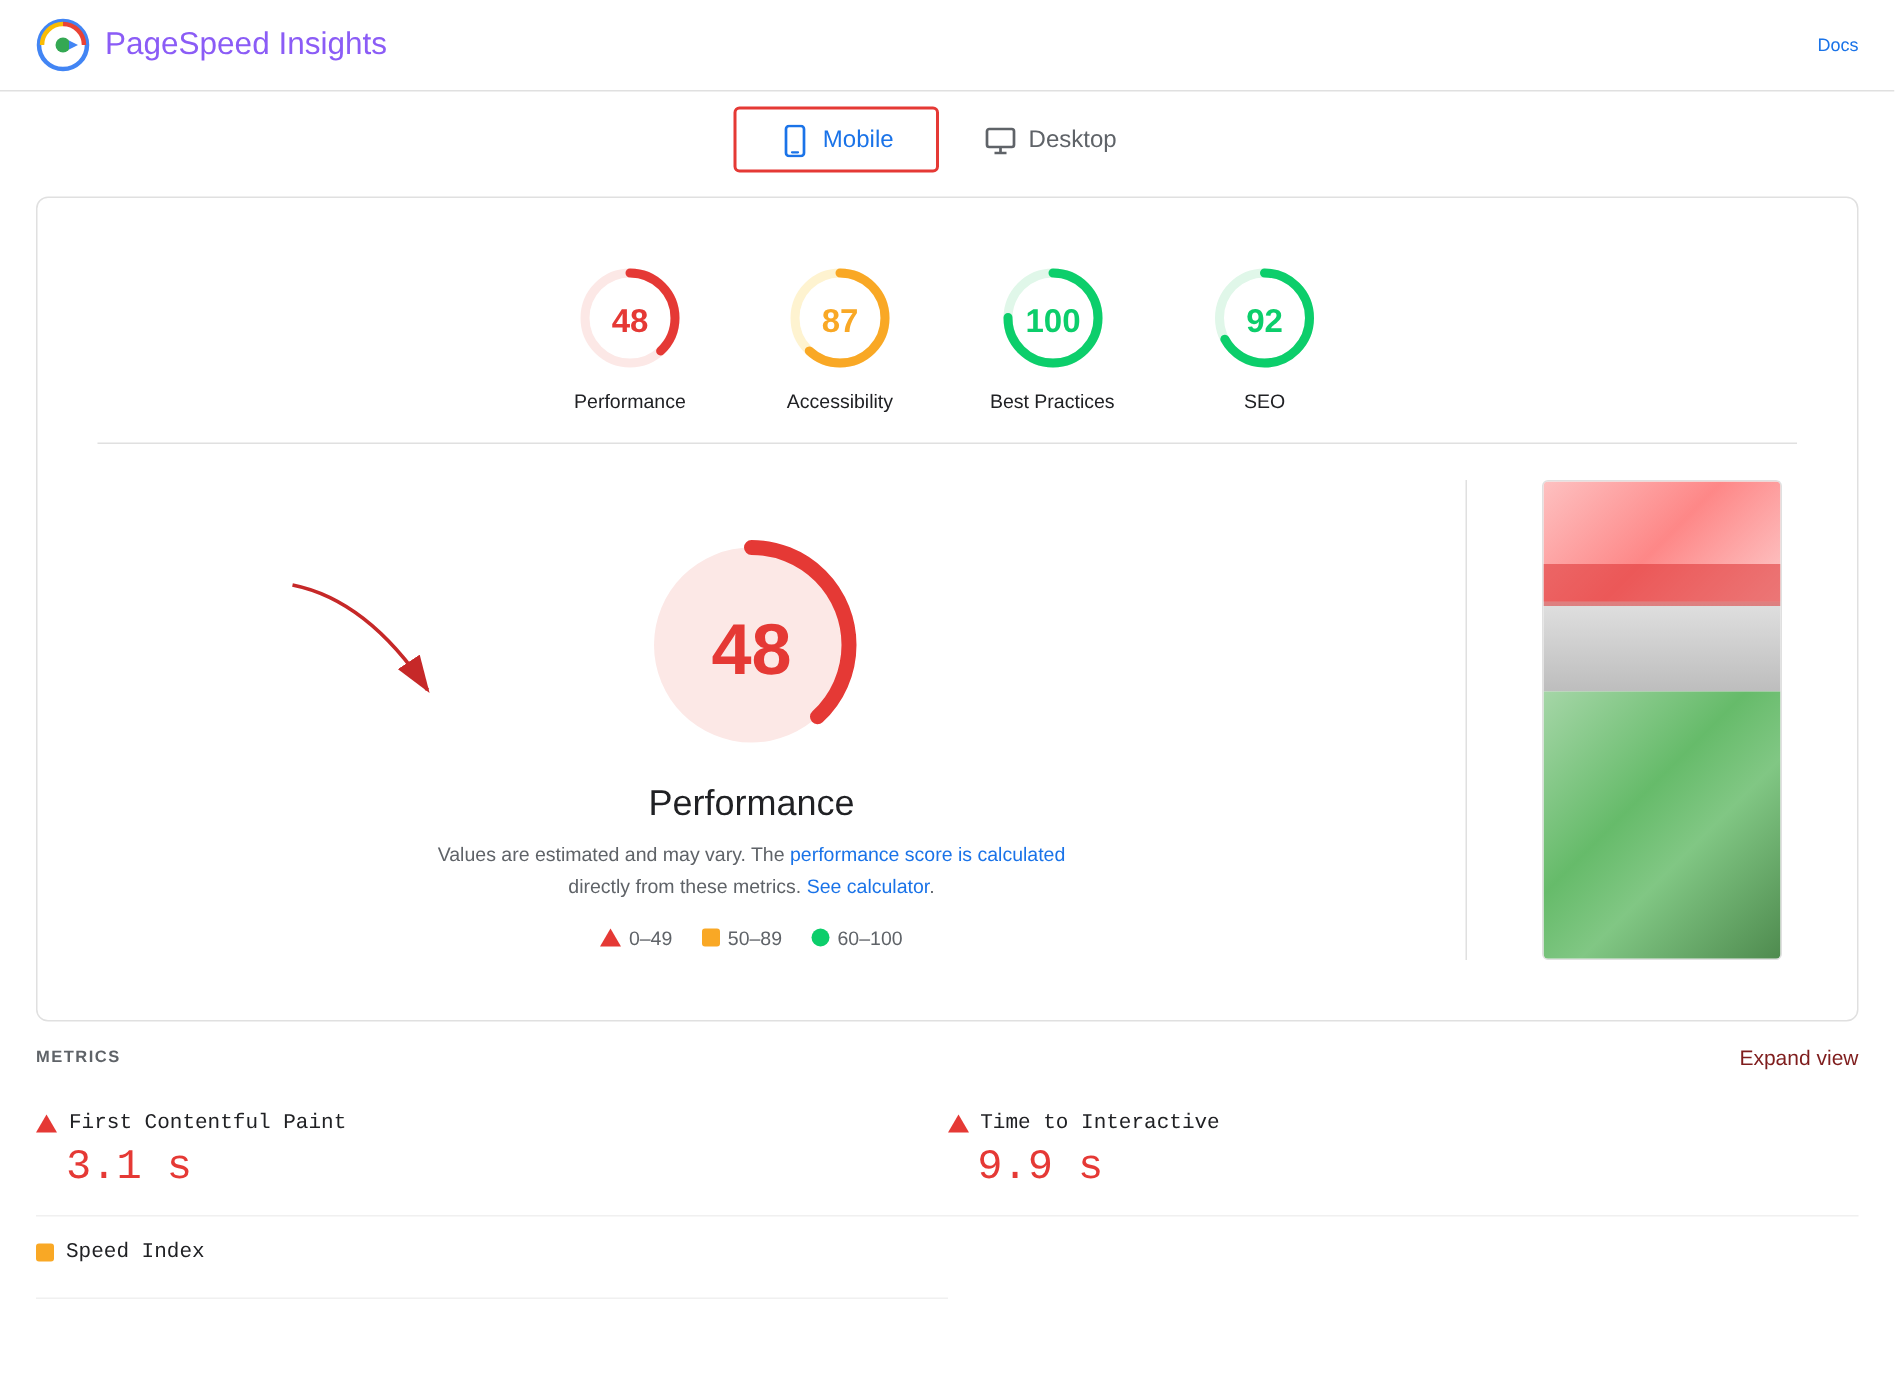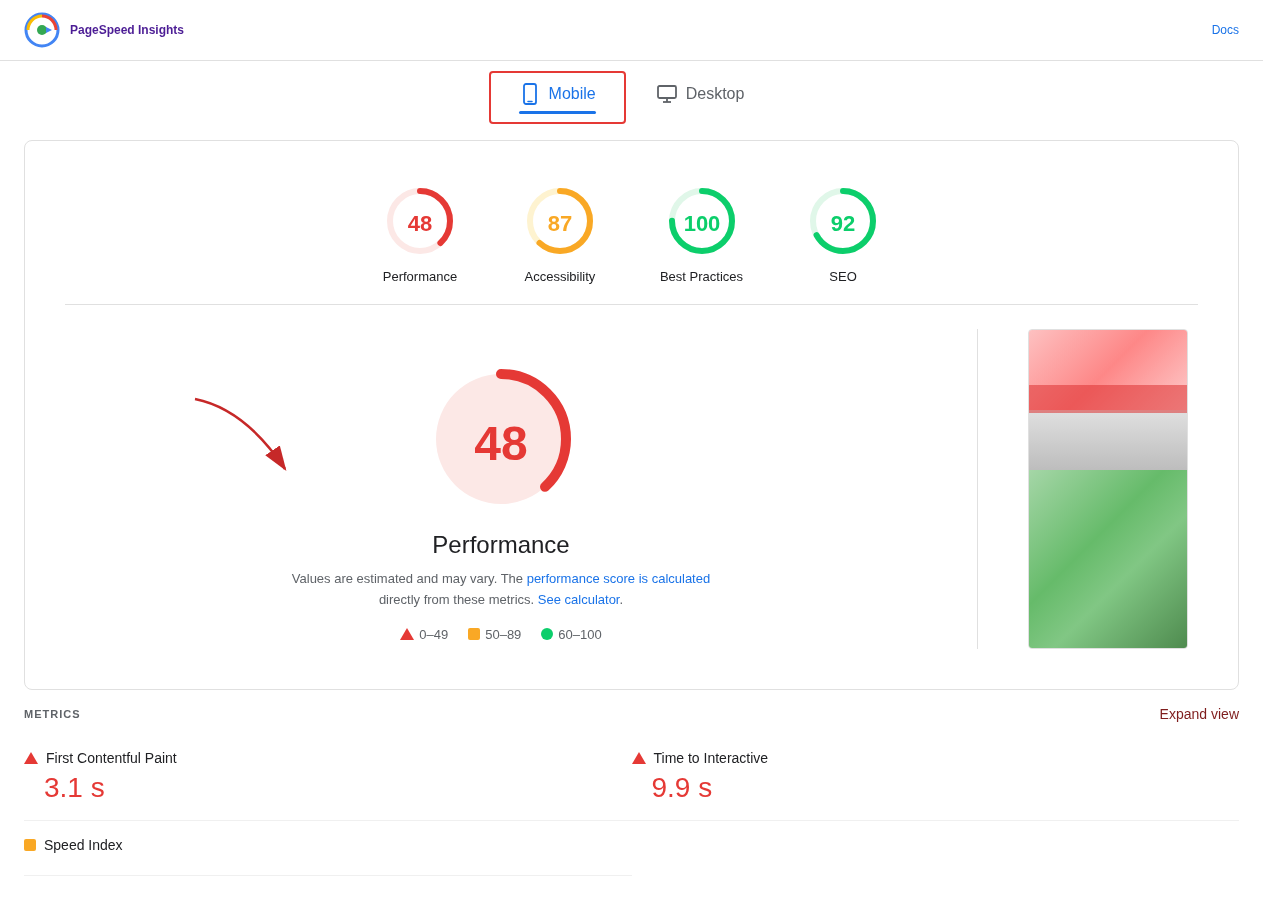--- a/index.html
+++ b/index.html
@@ -16,42 +16,42 @@
     .logo-area {
       display: flex;
       align-items: center;
       gap: 10px;
     }
     .logo-icon {
       width: 36px;
       height: 36px;
     }
     .logo-text {
-      font-size: 12px;
-      color: #4c1d95;
-      font-weight: 700;
+      font-size: 21px;
+      color: #8b5cf6;
+      font-weight: 400;
     }
     .docs-link {
       color: #1a73e8;
       font-size: 12px;
       text-decoration: none;
       font-weight: 500;
       cursor: pointer;
     }
 
     
     .tab-bar {
       display: flex;
       justify-content: center;
       gap: 0;
       padding: 10px 0 0;
     }
     .tab {
       display: flex;
-      flex-direction: column;
+      flex-direction: row;
       align-items: center;
       padding: 10px 28px 8px;
       cursor: pointer;
       position: relative;
       border: 2px solid transparent;
       border-radius: 4px;
     }
     .tab.active {
       border: 2.5px solid #e53935;
       border-radius: 4px;
@@ -253,20 +253,21 @@
       cursor: pointer;
     }
     .metrics-grid {
       display: grid;
       grid-template-columns: 1fr 1fr;
       gap: 0;
     }
     .metric-item {
       padding: 16px 0;
       border-bottom: 1px solid #f0f0f0;
+      font-family: Liberation Mono, monospace;
     }
     .metric-title-row {
       display: flex;
       align-items: center;
       gap: 8px;
       margin-bottom: 6px;
     }
     .metric-icon-red {
       width: 0;
       height: 0;

